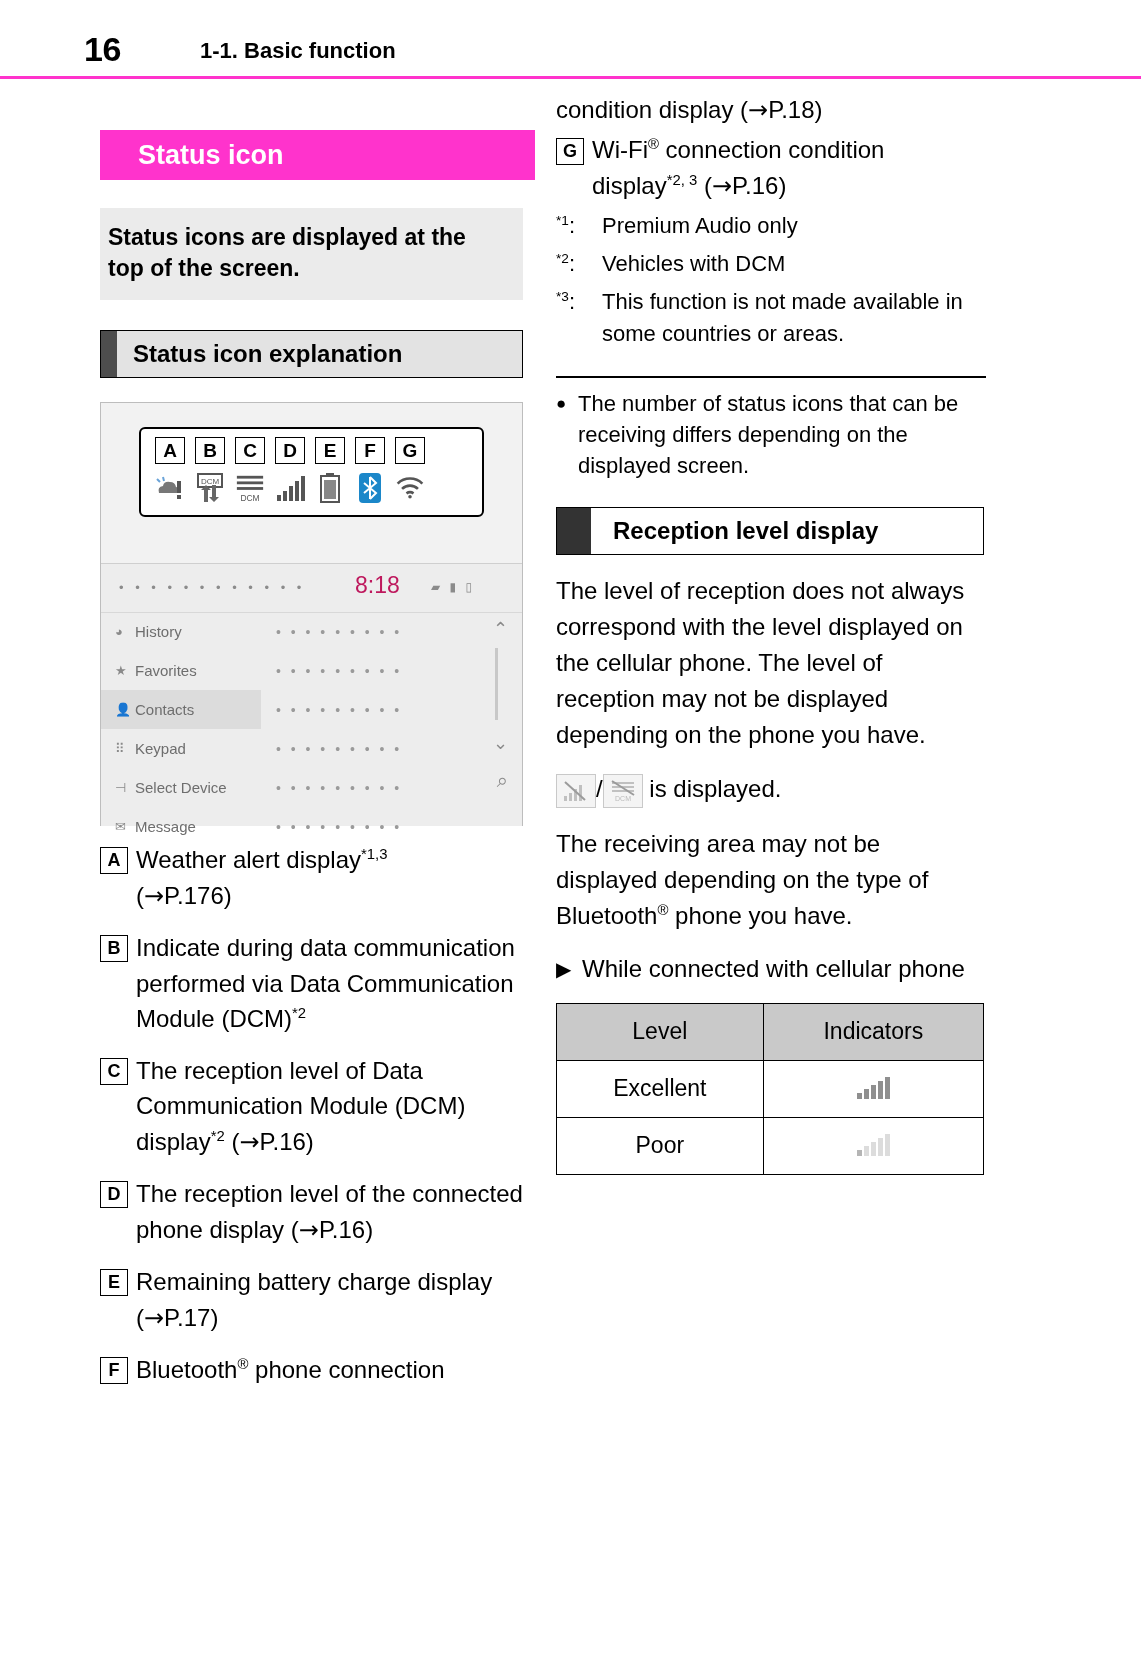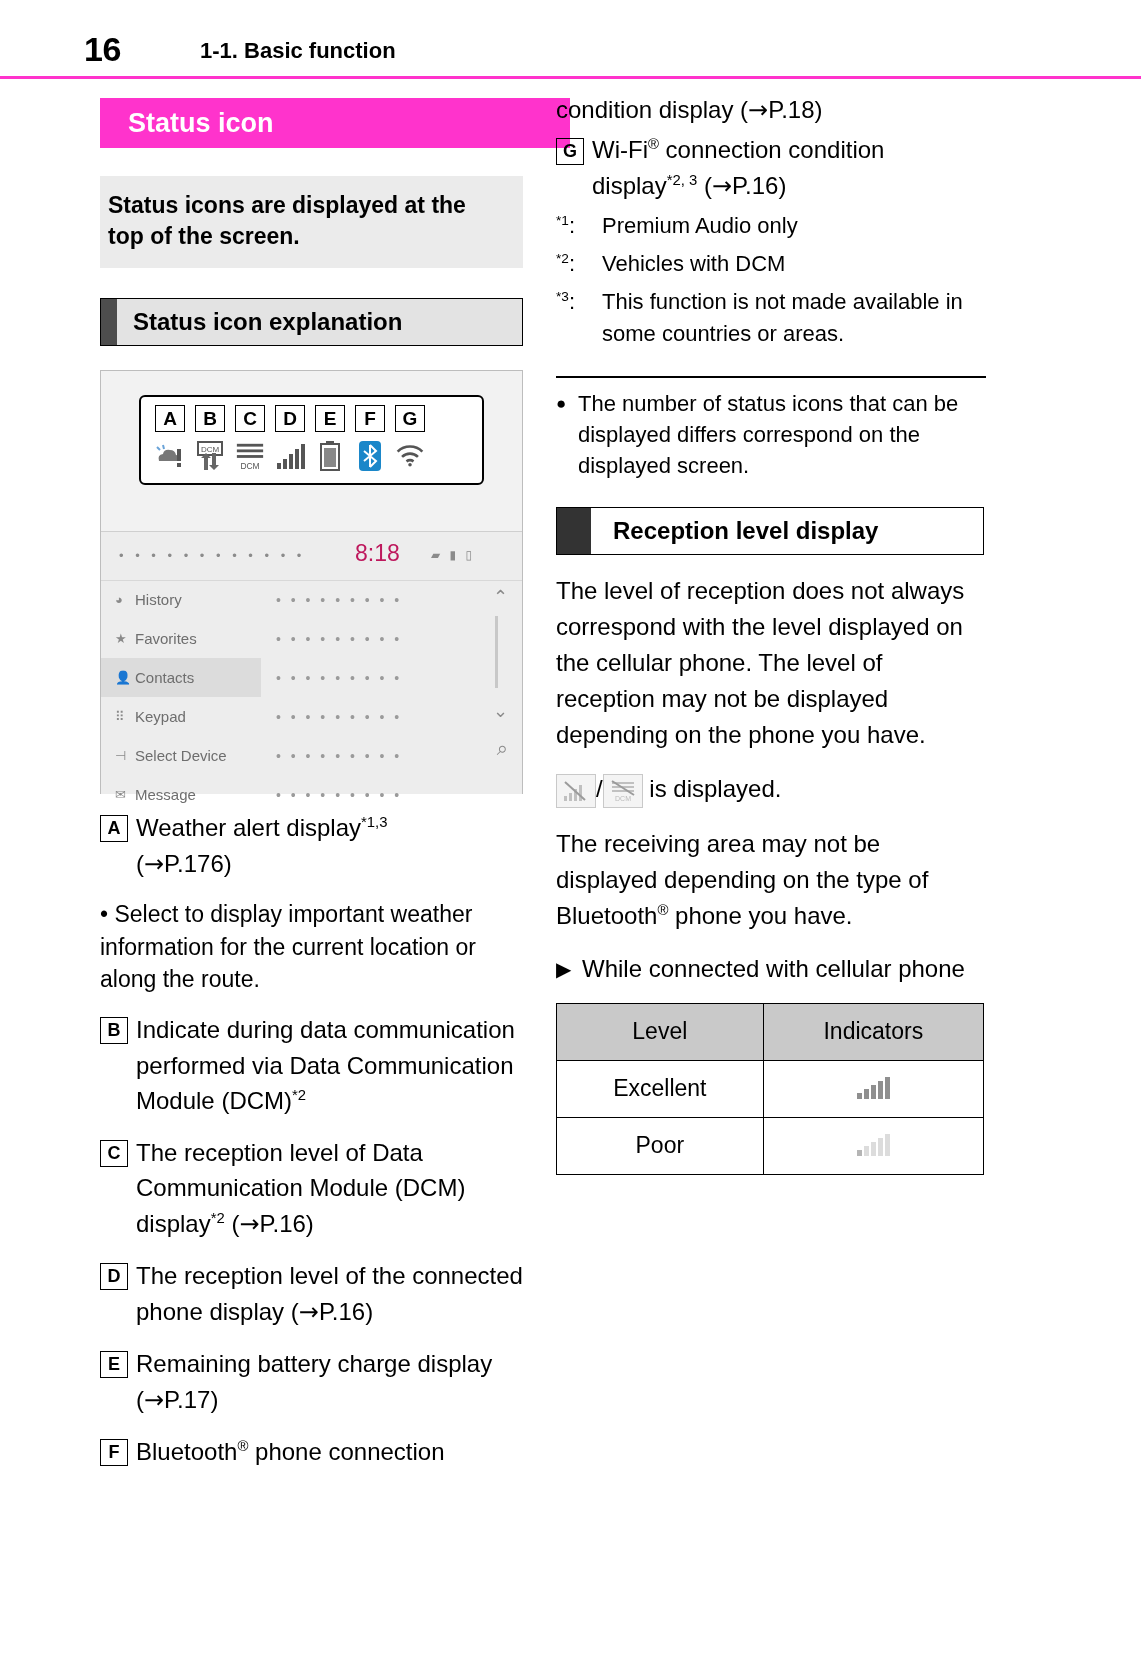--- a/index.html
+++ b/index.html
@@ -55,25 +55,26 @@
   }
   .col-right {
     position: absolute;
     left: 556px; top: 92px;
     width: 430px;
   }
   
   .magenta-bar {
     background: #ff33cc;
     height: 50px;
-    width: 470px;
-    display: flex;
-    align-items: center;
-    padding-left: 28px;
-    box-sizing: border-box;
+    width: 435px;
+    display: flex;
+    align-items: center;
+    padding-left: 38px;
+    box-sizing: border-box;
+    margin-top: 32px;
   }
   .magenta-bar span {
     color: #ffffff;
     font-size: 27px;
     font-weight: bold;
   }
   .gray-box {
     margin-top: 28px;
     background: #ebebeb;
     width: 423px;
@@ -550,21 +551,20 @@
         <div class="arrow-dn">⌄</div>
         <div class="mag">⌕</div>
       </div>
     </div>
 
     <div class="item">
       <div class="tag">A</div>
       <div class="txt">Weather alert display<sup>*1,3</sup><br>(<span class="arrowch">→</span>P.176)</div>
     </div>
 
-    <div class="bullet-p">• Select to display important weather information for the current location or along the route.</div>
 
     <div class="item">
       <div class="tag">B</div>
       <div class="txt">Indicate during data communication performed via Data Communication Module (DCM)<sup>*2</sup></div>
     </div>
 
     <div class="item">
       <div class="tag">C</div>
       <div class="txt">The reception level of Data Communication Module (DCM) display<sup>*2</sup> (<span class="arrowch">→</span>P.16)</div>
     </div>
@@ -603,21 +603,21 @@
       <div class="mk"><sup>*2</sup>:</div>
       <div>Vehicles with DCM</div>
     </div>
     <div class="note">
       <div class="mk"><sup>*3</sup>:</div>
       <div>This function is not made available in some countries or areas.</div>
     </div>
 
     <div class="bullet-block">
       <div class="bullet-dot">●</div>
-      <div>The number of status icons that can be displayed differs correspond on the displayed screen.</div>
+      <div>The number of status icons that can be receiving differs depending on the displayed screen.</div>
     </div>
 
     <div class="r-section-head">
       <div class="tab"></div>
       <span>Reception level display</span>
     </div>
 
     <div class="r-para">The level of reception does not always correspond with the level displayed on the cellular phone. The level of reception may not be displayed depending on the phone you have.</div>
 
 

